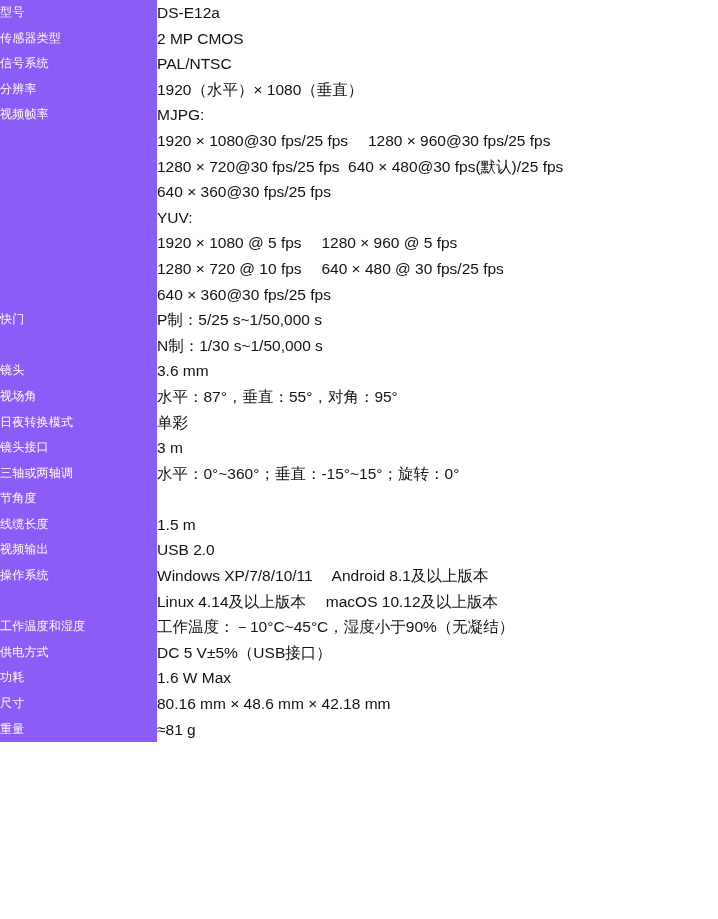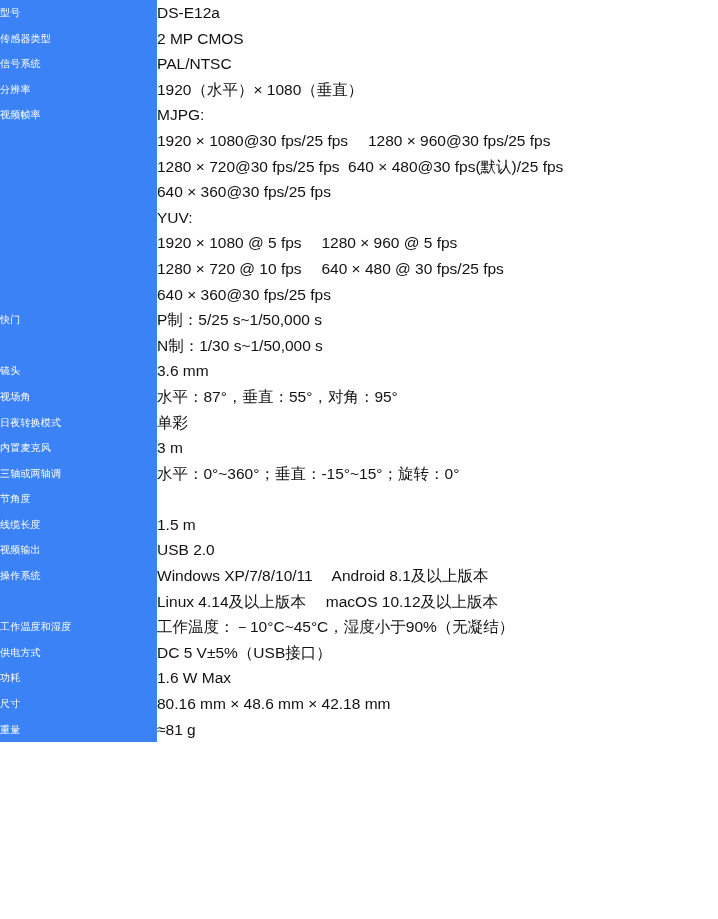--- a/index.html
+++ b/index.html
@@ -23,23 +23,23 @@
     border-collapse: collapse;
     table-layout: fixed;
   }
   table.spec-table td {
     vertical-align: top;
     padding: 0;
     border: none;
   }
   td.label-cell {
     width: 157px;
-    background: #3b82f6;
+    background: #8b5cf6;
     color: #ffffff;
-    font-size: 10px;
+    font-size: 12px;
     line-height: 25.6px;
     padding: 0 0 0 6px;
     box-sizing: border-box;
     letter-spacing: 0.2px;
     white-space: pre-wrap;
   }
   td.value-cell {
     width: 625px;
     background: #ffffff;
     color: #121212;
@@ -103,21 +103,21 @@
       </tr>
       <tr>
         <td class="label-cell">视场角</td>
         <td class="value-cell">水平：87°，垂直：55°，对角：95°</td>
       </tr>
       <tr>
         <td class="label-cell">日夜转换模式</td>
         <td class="value-cell">单彩</td>
       </tr>
       <tr>
-        <td class="label-cell">内置麦克风</td>
+        <td class="label-cell">镜头接口</td>
         <td class="value-cell">3 m</td>
       </tr>
       <tr>
         <td class="label-cell">三轴或两轴调
 节角度</td>
         <td class="value-cell">水平：0°~360°；垂直：-15°~15°；旋转：0°</td>
       </tr>
       <tr>
         <td class="label-cell">线缆长度</td>
         <td class="value-cell">1.5 m</td>

